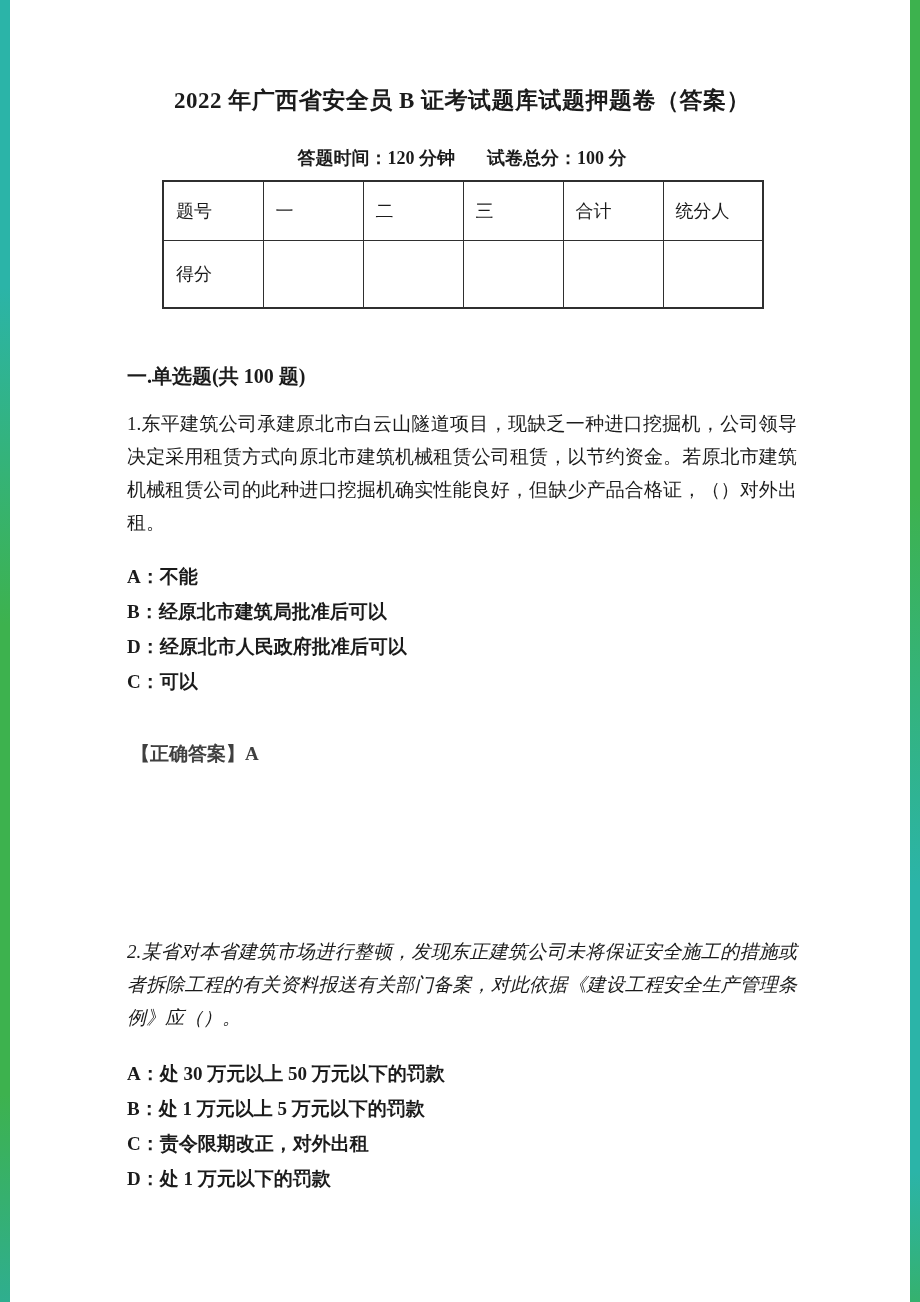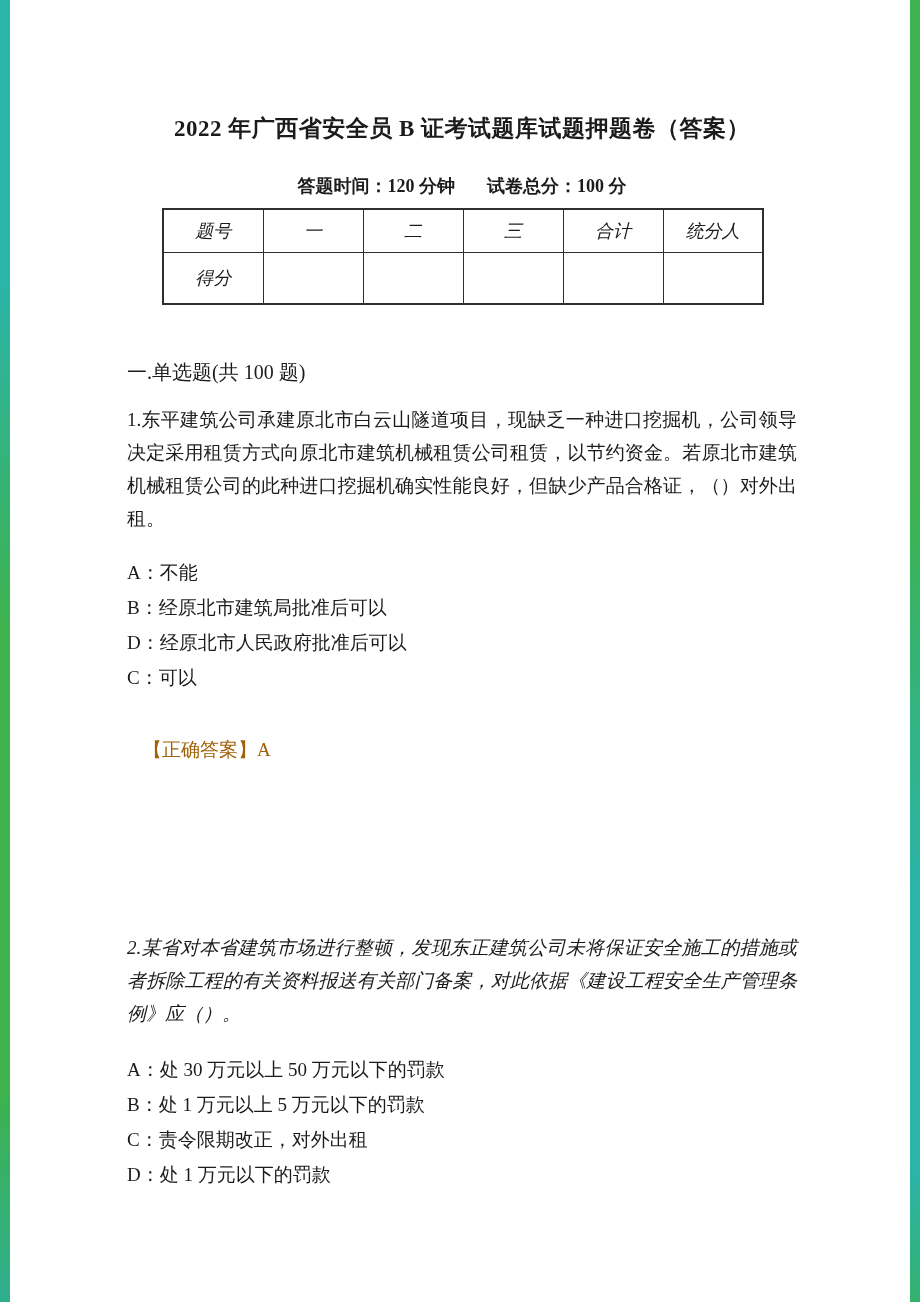--- a/index.html
+++ b/index.html
@@ -16,21 +16,21 @@
   .edge-left{left:0;background:linear-gradient(180deg,#2bb4a8 0%,#2bb4a8 22%,#3db24e 48%,#3db24e 84%,#2fae8f 100%);}
   .edge-right{right:0;background:linear-gradient(180deg,#3db24e 0%,#3db24e 38%,#2bb4a8 68%,#2bb4a8 90%,#35b16e 100%);}
   .content{
     position:absolute;
     left:127px;
     top:0;
     width:670px;
   }
   .title{
     margin:0;
-    padding-top:112px;
+    padding-top:84px;
     font-size:23px;
     line-height:34px;
     font-weight:bold;
     text-align:center;
     letter-spacing:0.5px;
   }
   .subtitle{
     margin-top:28px;
     display:flex;
     justify-content:center;
@@ -43,52 +43,52 @@
     margin-top:10px;
     margin-left:35px;
     width:602px;
     border-collapse:collapse;
     table-layout:fixed;
     border:2px solid #2f2f2f;
     font-size:18px;
   }
   table.score td{
     border:1px solid #2f2f2f;
-    text-align:center;
+    text-align:left;
     vertical-align:middle;
-    padding:4px;
-    font-style:italic;
+    padding:12px;
   }
   table.score tr.hdr td{height:34px;}
   table.score tr.scr td{height:42px;}
   .section-heading{
     margin:52px 0 0 0;
     font-size:20px;
     line-height:30px;
-    font-weight:normal;
+    font-weight:bold;
   }
   .qtext{
     margin:16px 0 0 0;
     font-size:19px;
     line-height:33px;
     text-align:justify;
     word-break:break-all;
   }
-  .options{margin-top:20px;}
+  .options{margin-top:20px;font-weight:bold;}
   .option{
     margin:0;
     font-size:19px;
     line-height:35px;
     white-space:nowrap;
   }
   .answer{
-    margin:38px 0 0 16px;
+    margin:38px 0 0 4px;
     font-size:19px;
     line-height:33px;
-    color:#a16207;
+    color:#404040;
+    font-weight:bold;
   }
   .q2{margin-top:165px;font-style:italic;}
   .options-2{margin-top:22px;}
 </style>
 </head>
 <body>
 
 <div class="page">
   <div class="edge edge-left"></div>
   <div class="edge edge-right"></div>

